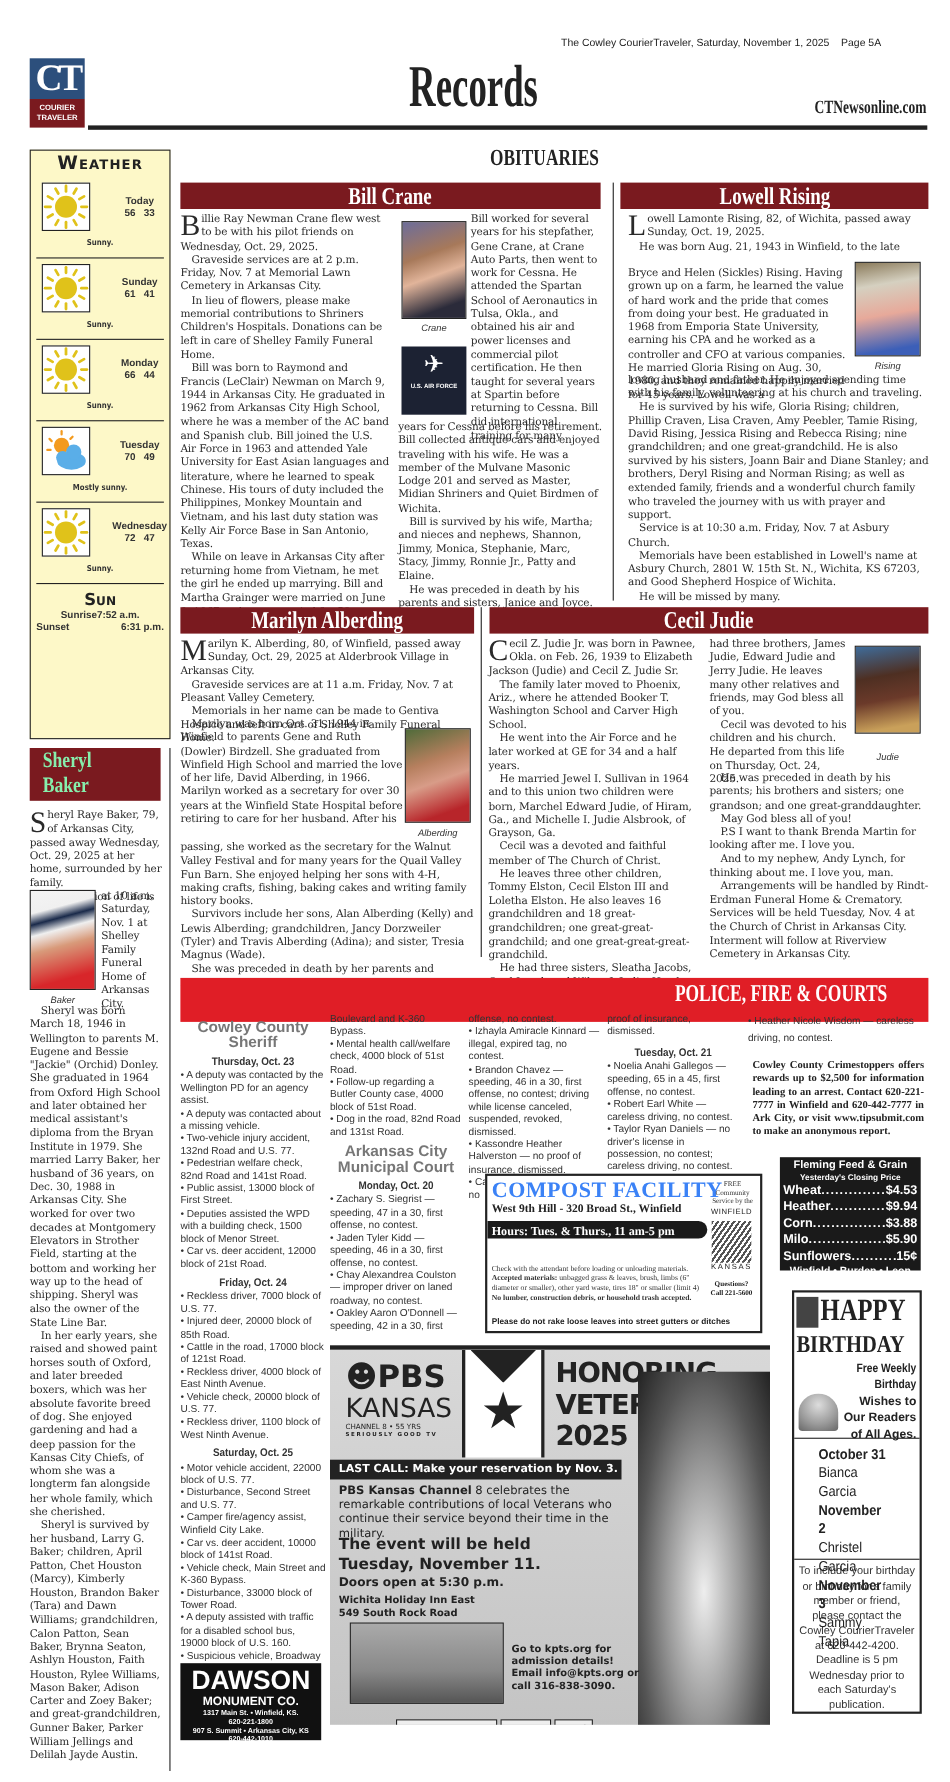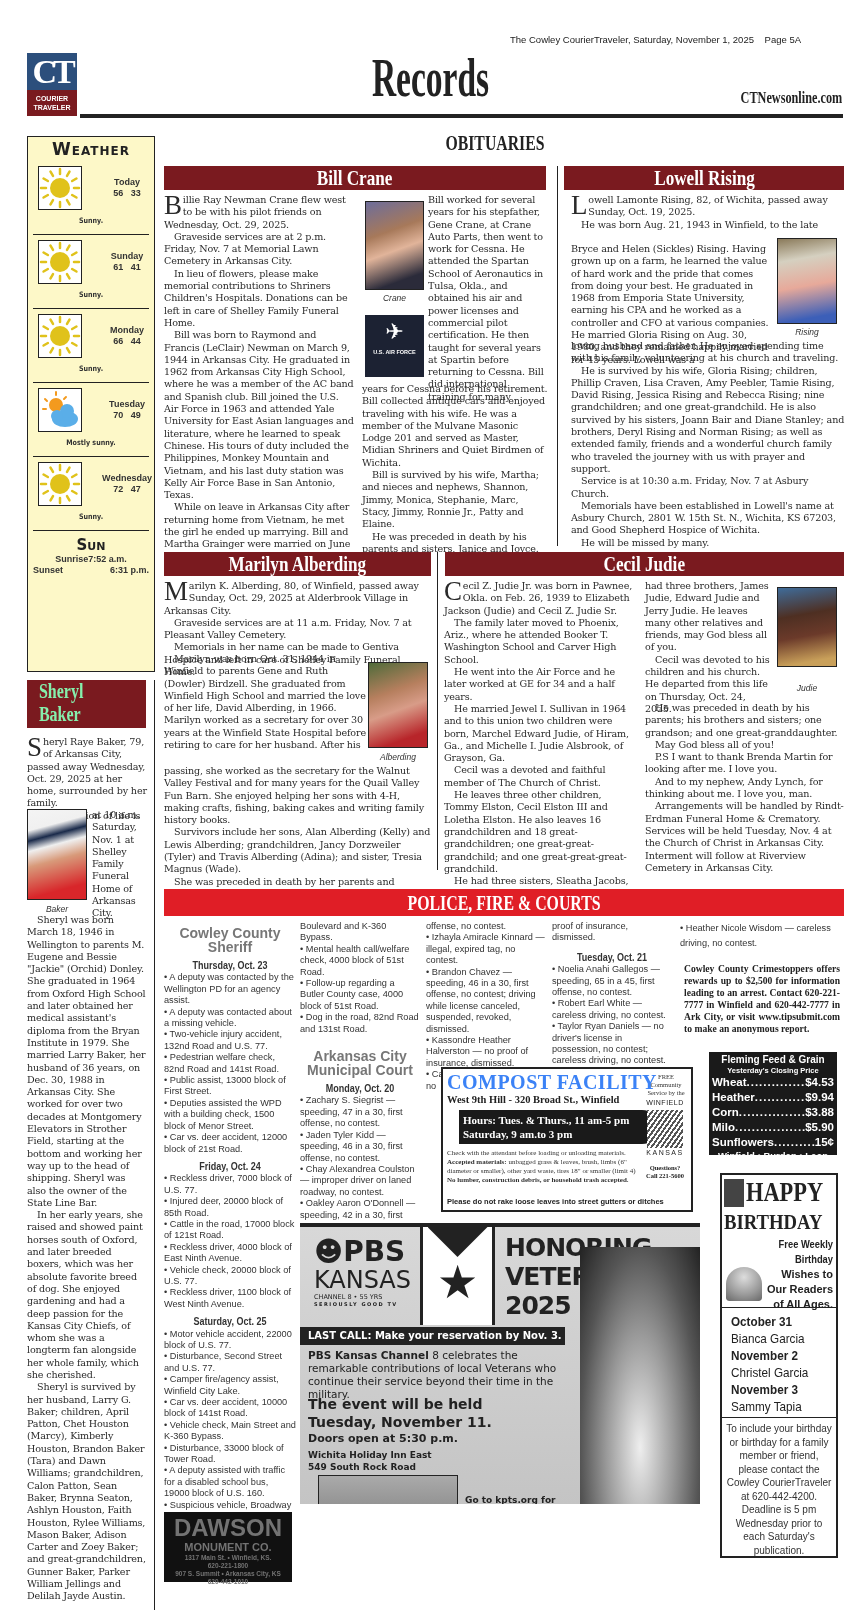--- a/index.html
+++ b/index.html
@@ -281,21 +281,21 @@
   <p class="first">at 10 a.m. Saturday, Nov. 1 at Shelley Family Funeral Home of Arkansas City.</p>
 </div>
 <div class="abs p" style="left:27px;top:914px;width:120px">
   <p>Sheryl was born March 18, 1946 in Wellington to parents M. Eugene and Bessie "Jackie" (Orchid) Donley. She graduated in 1964 from Oxford High School and later obtained her medical assistant's diploma from the Bryan Institute in 1979. She married Larry Baker, her husband of 36 years, on Dec. 30, 1988 in Arkansas City. She worked for over two decades at Montgomery Elevators in Strother Field, starting at the bottom and working her way up to the head of shipping. Sheryl was also the owner of the State Line Bar.</p>
   <p>In her early years, she raised and showed paint horses south of Oxford, and later breeded boxers, which was her absolute favorite breed of dog. She enjoyed gardening and had a deep passion for the Kansas City Chiefs, of whom she was a longterm fan alongside her whole family, which she cherished.</p>
   <p>Sheryl is survived by her husband, Larry G. Baker; children, April Patton, Chet Houston (Marcy), Kimberly Houston, Brandon Baker (Tara) and Dawn Williams; grandchildren, Calon Patton, Sean Baker, Brynna Seaton, Ashlyn Houston, Faith Houston, Rylee Williams, Mason Baker, Adison Carter and Zoey Baker; and great-grandchildren, Gunner Baker, Parker William Jellings and Delilah Jayde Austin.</p>
 
 </div>
 <div class="abs" style="left:154px;top:680px;width:1px;height:930px;background:#222"></div>
 
-<div class="abs" style="left:164px;top:889px;width:680px;height:27px;background:#e01e26;color:#fff;text-align:center">
+<div class="abs" style="left:164px;top:889px;width:680px;height:40px;background:#e01e26;color:#fff;text-align:right">
   <span style="font:bold 22px/27px 'Liberation Serif',serif;display:inline-block;transform:scaleX(.72)">POLICE, FIRE &amp; COURTS</span>
 </div>
 
 <div class="abs police" style="left:164px;top:918px;width:132px">
   <div class="head">Cowley County Sheriff</div>
   <div id="sheriff-days">
       <div class="day">Thursday, Oct. 23</div>
       <div>
         <div>• A deputy was contacted by the Wellington PD for an agency assist.</div>
         <div>• A deputy was contacted about a missing vehicle.</div>
@@ -320,37 +320,37 @@
         <div>• Disturbance, Second Street and U.S. 77.</div>
         <div>• Camper fire/agency assist, Winfield City Lake.</div>
         <div>• Car vs. deer accident, 10000 block of 141st Road.</div>
         <div>• Vehicle check, Main Street and K-360 Bypass.</div>
         <div>• Disturbance, 33000 block of Tower Road.</div>
         <div>• A deputy assisted with traffic for a disabled school bus, 19000 block of U.S. 160.</div>
         <div>• Suspicious vehicle, Broadway</div>
       </div>
     </div>
 </div>
-<div class="abs" style="left:164px;top:1512px;width:128px;height:70px;background:#111;color:#737373;text-align:center;padding-top:3px">
+<div class="abs" style="left:164px;top:1512px;width:128px;height:70px;background:#111;color:#ffffff;text-align:center;padding-top:3px">
   <div style="font:bold 24px/26px 'Liberation Sans',sans-serif">DAWSON</div>
   <div style="font:bold 11px/13px 'Liberation Sans',sans-serif">MONUMENT CO.</div>
   <div style="font:bold 6.5px/8px 'Liberation Sans',sans-serif">1317 Main St. • Winfield, KS.</div>
   <div style="font:bold 6.5px/8px 'Liberation Sans',sans-serif">620-221-1800</div>
   <div style="font:bold 6.5px/8px 'Liberation Sans',sans-serif">907 S. Summit • Arkansas City, KS</div>
   <div style="font:bold 6.5px/8px 'Liberation Sans',sans-serif">620-442-1010</div>
 </div>
 
 <div class="abs police" style="left:300px;top:921px;width:120px">
   <div>Boulevard and K-360 Bypass.</div>
   <div id="col2-items">
       <div>• Mental health call/welfare check, 4000 block of 51st Road.</div>
       <div>• Follow-up regarding a Butler County case, 4000 block of 51st Road.</div>
       <div>• Dog in the road, 82nd Road and 131st Road.</div>
     </div>
-  <div class="head" style="margin-top:14px">Arkansas City Municipal Court</div>
+  <div class="head" style="margin-top:4px">Arkansas City Municipal Court</div>
   <div class="day">Monday, Oct. 20</div>
   <div id="court1-items">
       <div>• Zachary S. Siegrist — speeding, 47 in a 30, first offense, no contest.</div>
       <div>• Jaden Tyler Kidd — speeding, 46 in a 30, first offense, no contest.</div>
       <div>• Chay Alexandrea Coulston — improper driver on laned roadway, no contest.</div>
       <div>• Oakley Aaron O'Donnell — speeding, 42 in a 30, first</div>
     </div>
 </div>
 
 <div class="abs police" style="left:426px;top:921px;width:120px">
@@ -410,39 +410,39 @@
         <span>15¢</span>
       </div>
     </div>
   <div style="text-align:center;font:bold 9.5px/11px 'Liberation Sans',sans-serif">Winfield • Burden • Leon</div>
   <div style="text-align:center;font:bold 9.5px/11px 'Liberation Sans',sans-serif">1-800-515-2539</div>
 </div>
 
 <div class="abs" style="left:441px;top:1067px;width:252px;height:145px;border:2px solid #222;background:#fff;overflow:hidden">
   <div style="position:absolute;left:4px;top:2px;font:bold 20px/22px 'Liberation Serif',serif;color:#3b82f6;letter-spacing:.5px">COMPOST FACILITY</div>
   <div style="position:absolute;left:4px;top:25px;font:bold 10.5px/12px 'Liberation Serif',serif;color:#222">West 9th Hill - 320 Broad St., Winfield</div>
-  <div style="position:absolute;left:16px;top:41px;width:200px;height:34px;background:#1a1a1a;color:#fff;border-radius:0 17px 17px 0;padding:3px 4px">
+  <div style="position:absolute;left:0;top:41px;width:200px;height:16px;background:#1a1a1a;color:#fff;border-radius:0 17px 17px 0;padding:3px 4px">
     <div style="font:bold 11px/14px 'Liberation Serif',serif">Hours: Tues. &amp;  Thurs., 11 am-5 pm</div>
     <div style="font:bold 11px/14px 'Liberation Serif',serif">Saturday, 9 am.to 3 pm</div>
   </div>
   <div style="position:absolute;left:4px;top:80px;width:200px;font:7px/9px 'Liberation Serif',serif;color:#333">
     <span>Check with the attendant before loading or unloading materials.</span><br>
     <b>Accepted materials:</b> <span>unbagged grass &amp; leaves, brush, limbs (6" diameter or smaller), other yard waste, tires 18" or smaller (limit 4)</span><br>
     <b>No lumber, construction debris, or household trash accepted.</b>
   </div>
   <div style="position:absolute;right:3px;top:4px;width:44px;text-align:center;font:6.5px/8px 'Liberation Serif',serif;color:#333">FREE Community Service by the</div>
   <div style="position:absolute;right:3px;top:30px;width:46px;text-align:center;font:7px 'Liberation Sans',sans-serif;letter-spacing:.5px">WINFIELD</div>
   <div style="position:absolute;right:8px;top:41px;width:36px;height:38px;background:repeating-linear-gradient(125deg,#555 0 2px,#fff 2px 4px)"></div>
   <div style="position:absolute;right:3px;top:80px;width:46px;text-align:center;font:7px 'Liberation Sans',sans-serif;letter-spacing:1.5px">KANSAS</div>
   <div style="position:absolute;right:3px;top:95px;width:46px;text-align:center;font:bold 6.5px/8px 'Liberation Serif',serif">Questions?</div>
   <div style="position:absolute;right:3px;top:103px;width:46px;text-align:center;font:bold 6.5px/8px 'Liberation Serif',serif">Call 221-5600</div>
   <div style="position:absolute;left:4px;bottom:4px;font:bold 7.5px 'Liberation Sans',sans-serif;color:#222">Please do not rake loose leaves into street gutters or ditches</div>
 </div>
 
-<div class="abs" style="left:300px;top:1223px;width:400px;height:281px;background:linear-gradient(180deg,#d8d8d8,#c4c4c4);border-top:4px solid #222;overflow:hidden">
+<div class="abs" style="left:300px;top:1223px;width:400px;height:345px;background:linear-gradient(180deg,#d8d8d8,#c4c4c4);border-top:4px solid #222;overflow:hidden">
   <div style="position:absolute;left:14px;top:10px;width:100px;color:#222">
     <div style="font:bold 28px/30px 'DejaVu Sans',sans-serif"><span>☻</span><span>PBS</span></div>
     <div style="font:24px/26px 'DejaVu Sans',sans-serif">KANSAS</div>
     <div style="font:6.5px 'DejaVu Sans',sans-serif">CHANNEL 8 • 55 YRS</div>
     <div style="font:bold 5px 'DejaVu Sans',sans-serif;letter-spacing:1.5px">SERIOUSLY GOOD TV</div>
   </div>
   <div style="position:absolute;left:120px;top:0;width:75px;height:98px;background:#fff;border-left:3px solid #222;border-right:3px solid #222;text-align:center">
     <div style="background:#222;width:60px;height:30px;margin:0 auto;clip-path:polygon(0 0,100% 0,50% 100%)"></div>
     <div style="font-size:46px;line-height:50px;color:#222">★</div>
   </div>
@@ -489,21 +489,21 @@
     <div style="position:absolute;left:24px;top:0;font:bold 28px/34px 'Liberation Serif',serif;transform:scaleX(.8);transform-origin:left">HAPPY</div>
     <div style="position:absolute;left:2px;top:34px;font:bold 22px/26px 'Liberation Serif',serif;transform:scaleX(.85);transform-origin:left">BIRTHDAY</div>
     <div style="position:absolute;left:4px;top:92px;width:36px;height:34px;background:radial-gradient(circle at 50% 30%,#ddd 0%,#999 60%,#666 100%);border-radius:50% 50% 10% 10%"></div>
     <div style="position:absolute;right:3px;top:62px;text-align:right;font:bold 11px/15px 'Liberation Sans',sans-serif;color:#222">
       <div style="transform:scaleX(.85);transform-origin:right">Free Weekly Birthday</div>
       <div>Wishes to</div>
       <div>Our Readers</div>
       <div>of All Ages.</div>
     </div>
   </div>
-  <div id="bday-entries" class="bday" style="padding:5px 9px;height:110px;border-bottom:1px solid #222;line-height:17px">
+  <div id="bday-entries" class="bday" style="padding:5px 22px;height:110px;border-bottom:1px solid #222;line-height:17px">
       <b>October 31</b>
       <span>Bianca Garcia</span>
       <b>November 2</b>
       <span>Christel Garcia</span>
       <b>November 3</b>
       <span>Sammy Tapia</span>
     </div>
   <div style="padding:4px 3px;text-align:center;font:10px/13.5px 'Liberation Sans',sans-serif;color:#333">To include your birthday or birthday for a family member or friend, please contact the Cowley CourierTraveler at 620-442-4200. Deadline is 5 pm Wednesday prior to each Saturday's publication.</div>
 </div>
 

